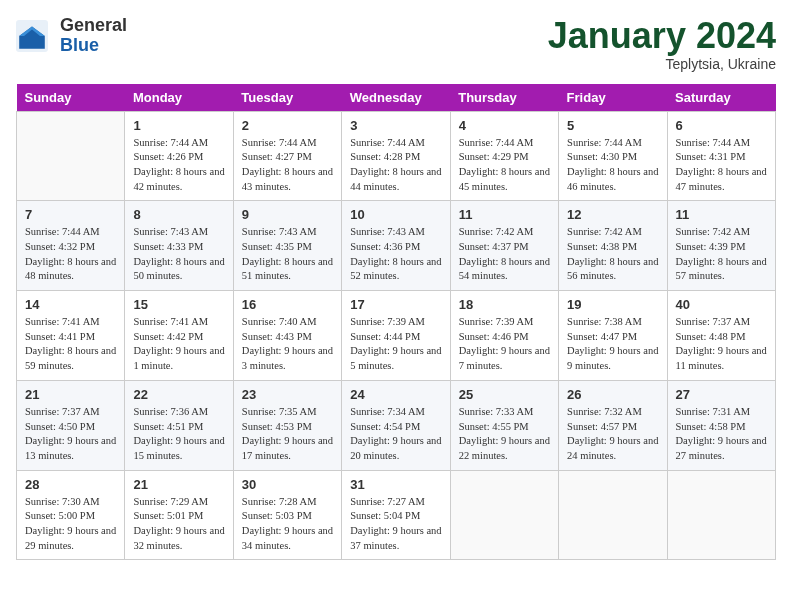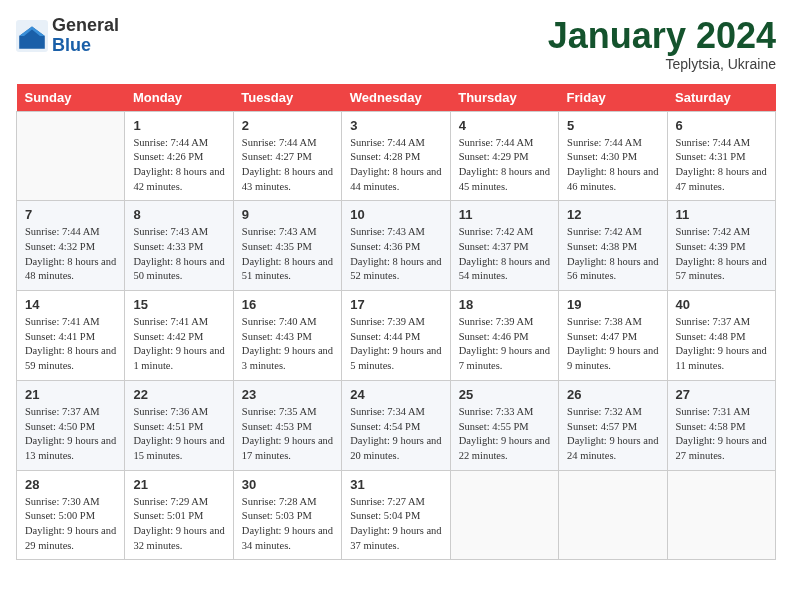--- a/index.html
+++ b/index.html
@@ -12,21 +12,21 @@
     }
     .header {
       display: flex;
       justify-content: space-between;
       align-items: flex-start;
       margin-bottom: 12px;
     }
     .logo {
       display: flex;
       align-items: center;
-      gap: 4px;
+      gap: 12px;
     }
     .logo-text {
       font-size: 18px;
       font-weight: bold;
       line-height: 1.1;
     }
     .logo-general { color: #333; }
     .logo-blue { color: #1a5fa8; }
     .logo-icon {
       width: 32px;
@@ -44,21 +44,21 @@
     .location {
       font-size: 14px;
       color: #404040;
     }
     .calendar {
       width: 100%;
       border-collapse: collapse;
       font-size: 11px;
     }
     .calendar th {
-      background: #ef4444;
+      background: #a21caf;
       color: #fff;
       padding: 6px 8px;
       text-align: left;
       font-size: 13px;
       font-weight: bold;
     }
     .calendar td {
       border: 1px solid #ccc;
       padding: 6px 8px;
       vertical-align: top;

